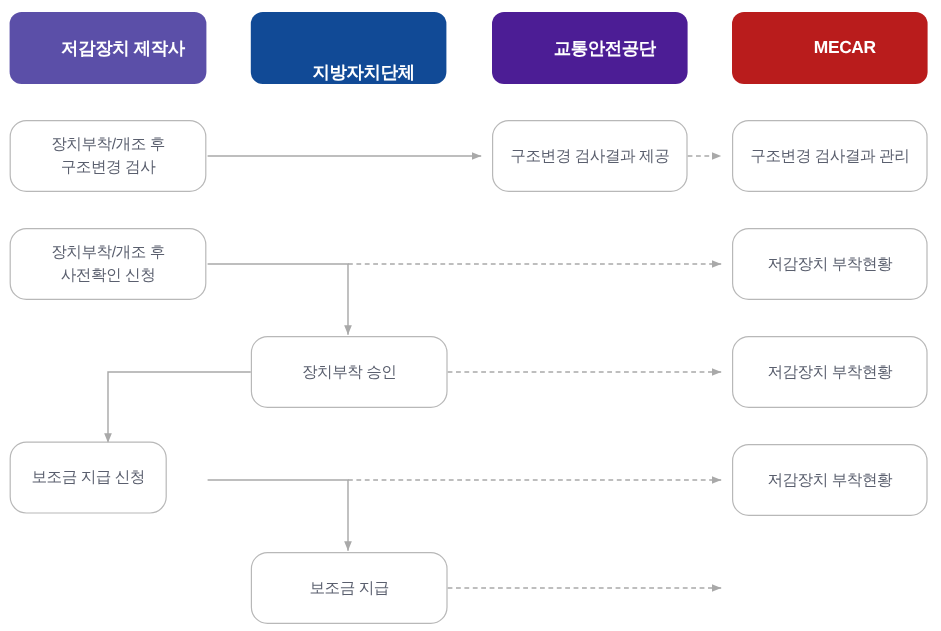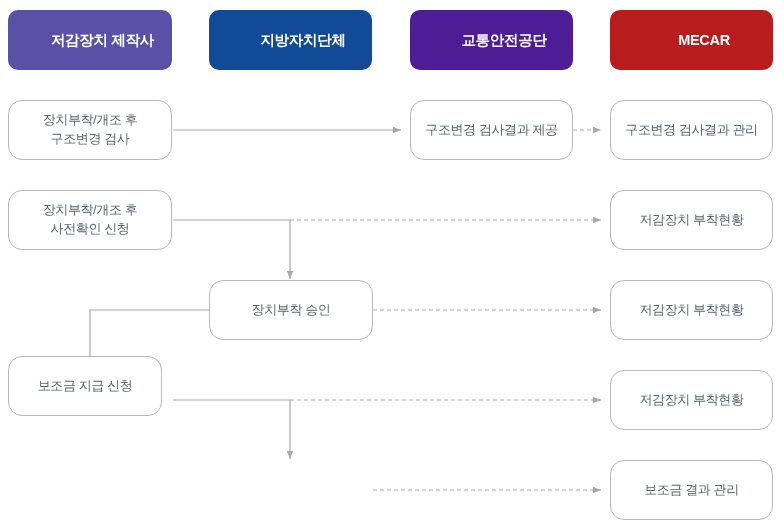--- a/index.html
+++ b/index.html
@@ -106,21 +106,21 @@
 
     <path class="solid-path" d="M173,400 L290,400 L290,459" marker-end="url(#arrowhead)"></path>
 
     <path class="dashed-path" d="M373,490 L601,490" marker-end="url(#arrowhead-d)"></path>
   </svg>
 
   <div class="lane-header" style="left:8px; top:10px; width:164px; background:#5b4fa8;">
     <span>저감장치 제작사</span>
   </div>
 
-  <div class="lane-header" style="left:209px; top:10px; width:163px; background:#114a96;">
+  <div class="lane-header" style="left:209px; top:10px; width:163px; background:#114a96;align-items:flex-end;">
     <span>지방자치단체</span>
   </div>
 
   <div class="lane-header" style="left:410px; top:10px; width:163px; background:#4c1d95;">
     <span>교통안전공단</span>
   </div>
 
   <div class="lane-header" style="left:610px; top:10px; width:163px; background:#b91c1c;">
     <span>MECAR</span>
   </div>
@@ -148,26 +148,26 @@
   </div>
 
   <div class="node" style="left:209px; top:280px; width:164px; height:60px;">
     <span>장치부착 승인</span>
   </div>
 
   <div class="node" style="left:610px; top:280px; width:163px; height:60px;">
     <span>저감장치 부착현황</span>
   </div>
 
-  <div class="node" style="left:8px; top:356px; width:154px; height:60px;">
+  <div class="node" style="left:8px; top:368px; width:131px; height:60px;">
     <span>보조금 지급 신청</span>
   </div>
 
   <div class="node" style="left:610px; top:370px; width:163px; height:60px;">
     <span>저감장치 부착현황</span>
   </div>
 
+  <div class="node" style="left:209px; top:460px; width:164px; height:60px;">
+    <span>보조금 지급</span>
+  </div>
 
-  <div class="node" style="left:610px; top:460px; width:163px; height:60px;">
-    <span>보조금 결과 관리</span>
-  </div>
 
 </div>
 
 </body></html>

